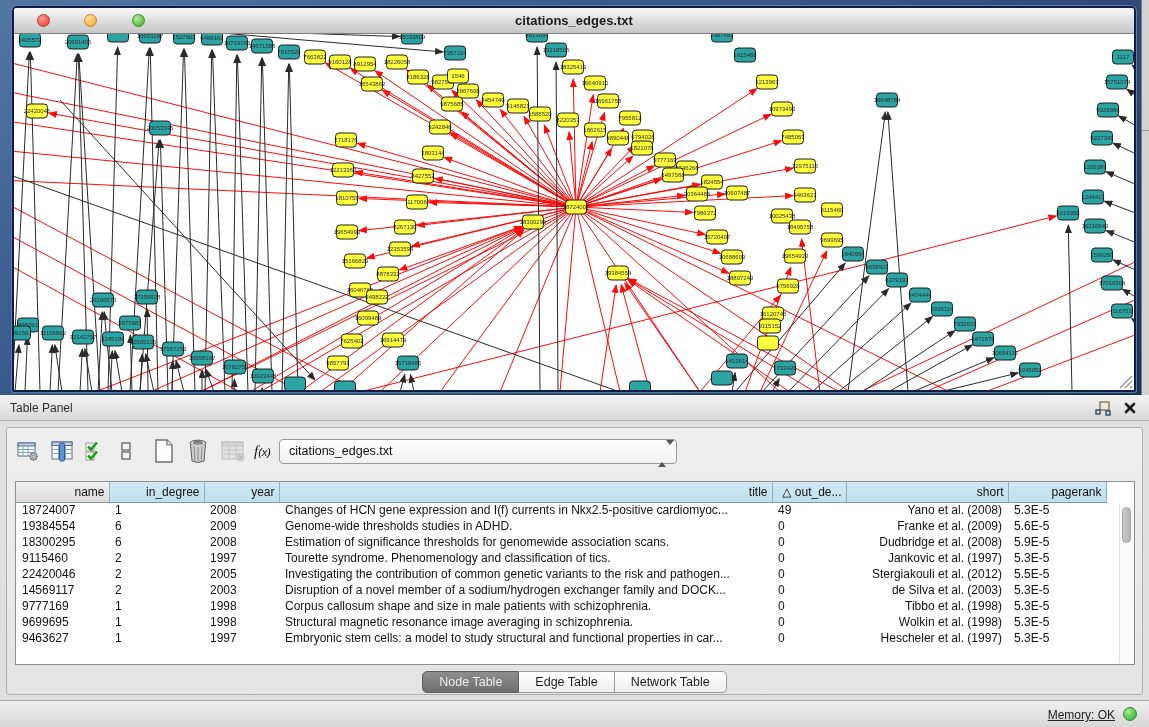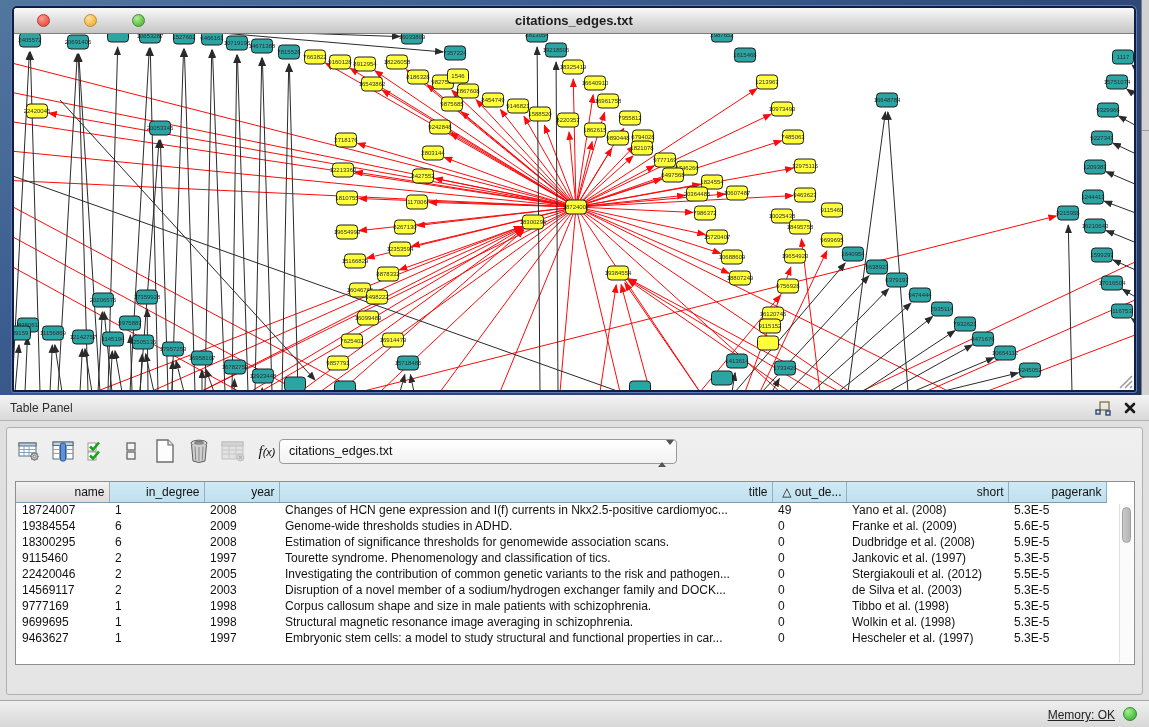--- a/index.html
+++ b/index.html
@@ -27,35 +27,35 @@
   
   #table-panel{position:absolute;left:0;top:395px;width:1149px;height:305px;background:#e0e0e0;}
   #tp-header{position:absolute;left:0;top:0;width:100%;height:26px;
     background:linear-gradient(#f4f4f4,#d9d9d9);border-bottom:1px solid #b2b2b2;}
   #tp-title{position:absolute;left:10px;top:6px;font-size:12px;color:#2e2e2e;}
   #tp-float{position:absolute;right:38px;top:6px;width:16px;height:15px;cursor:pointer;}
   #tp-close{position:absolute;right:12px;top:6px;width:14px;height:14px;cursor:pointer;}
   #tp-inner{position:absolute;left:6px;right:6px;top:32px;bottom:5px;
     background:linear-gradient(#efefef,#e4e4e4);border:1px solid #b0b0b0;border-radius:3px;}
   #toolbar{position:absolute;left:8px;top:8px;height:30px;display:flex;align-items:center;gap:6px;}
-  .tbtn{width:28px;height:28px;border:none;background:transparent;padding:1px;display:flex;align-items:center;justify-content:center;cursor:pointer;}
+  .tbtn{width:28px;height:28px;border:none;background:transparent;padding:1px;display:flex;align-items:center;cursor:pointer;}
   #combo{position:absolute;left:272px;top:11px;width:398px;height:25px;background:linear-gradient(#ffffff,#f2f2f2);
     border:1px solid #9a9a9a;border-radius:4px;cursor:pointer;}
   #combo-value{position:absolute;left:9px;top:4px;font-size:12.5px;color:#111;}
   .combo-arrows{position:absolute;right:9px;top:5px;width:9px;height:14px;}
   .arr-up{width:0;height:0;border-left:4px solid transparent;border-right:4px solid transparent;border-bottom:5px solid #555;margin-bottom:3px;}
   .arr-dn{width:0;height:0;border-left:4px solid transparent;border-right:4px solid transparent;border-top:5px solid #555;}
 
   #table-wrap{position:absolute;left:8px;top:53px;width:1120px;height:184px;background:#fff;border:1px solid #8f8f8f;overflow:hidden;}
   table#node-table{border-collapse:collapse;table-layout:fixed;width:1090px;font-size:12px;color:#111;}
   #node-table th{height:20px;padding:0 4px;font-weight:normal;font-size:12px;text-align:right;
     background:linear-gradient(#cfeaf5,#bfe0ee);border-right:1px solid #8fb2c2;border-bottom:1px solid #7d9dac;overflow:hidden;white-space:nowrap;cursor:pointer;}
   #node-table th.key-col{background:linear-gradient(#f2f2f2,#dcdcdc);border-right:1px solid #a9a9a9;}
   #node-table td{height:16px;padding:0 6px;white-space:nowrap;overflow:hidden;border:none;cursor:default;}
-  #node-table td.c-center{text-align:left;}
+  #node-table td.c-center{text-align:right;}
   #vscroll{position:absolute;right:1px;top:22px;bottom:1px;width:14px;background:#fbfbfb;border-left:1px solid #e0e0e0;}
   #vscroll .thumb{position:absolute;left:2px;top:3px;width:9px;height:36px;background:linear-gradient(90deg,#cacaca,#b4b4b4);border-radius:5px;border:1px solid #a0a0a0;cursor:pointer;}
 
   #tabbar{position:absolute;left:0;right:0;top:243px;display:flex;justify-content:center;}
   .tab{height:22px;padding:0 16px;font-size:12.5px;line-height:20px;background:linear-gradient(#ffffff,#eeeeee);
     border:1px solid #9d9d9d;border-left-width:0;color:#1c1c1c;cursor:pointer;}
   .tab:first-child{border-radius:5px 0 0 5px;border-left-width:1px;}
   .tab:last-child{border-radius:0 5px 5px 0;}
   .tab.selected{background:linear-gradient(#8d8d8d,#6f6f6f);color:#ededed;border-color:#5f5f5f;}
 
@@ -943,20 +943,25 @@
                 <td class="c-center">Hescheler et al. (1997)</td>
                 <td>5.3E-5</td>
               </tr>
             </tbody>
         </table>
         <div id="vscroll">
             <div class="thumb"></div>
           </div>
       </div>
 
+      <div id="tabbar">
+          <button class="tab selected">Node Table</button>
+          <button class="tab">Edge Table</button>
+          <button class="tab">Network Table</button>
+        </div>
     </div>
   </div>
 
   <div id="status-bar">
     <span id="memory-label">Memory: OK</span>
     <span id="memory-dot"></span>
   </div>
 </div>
 
 </body></html>

